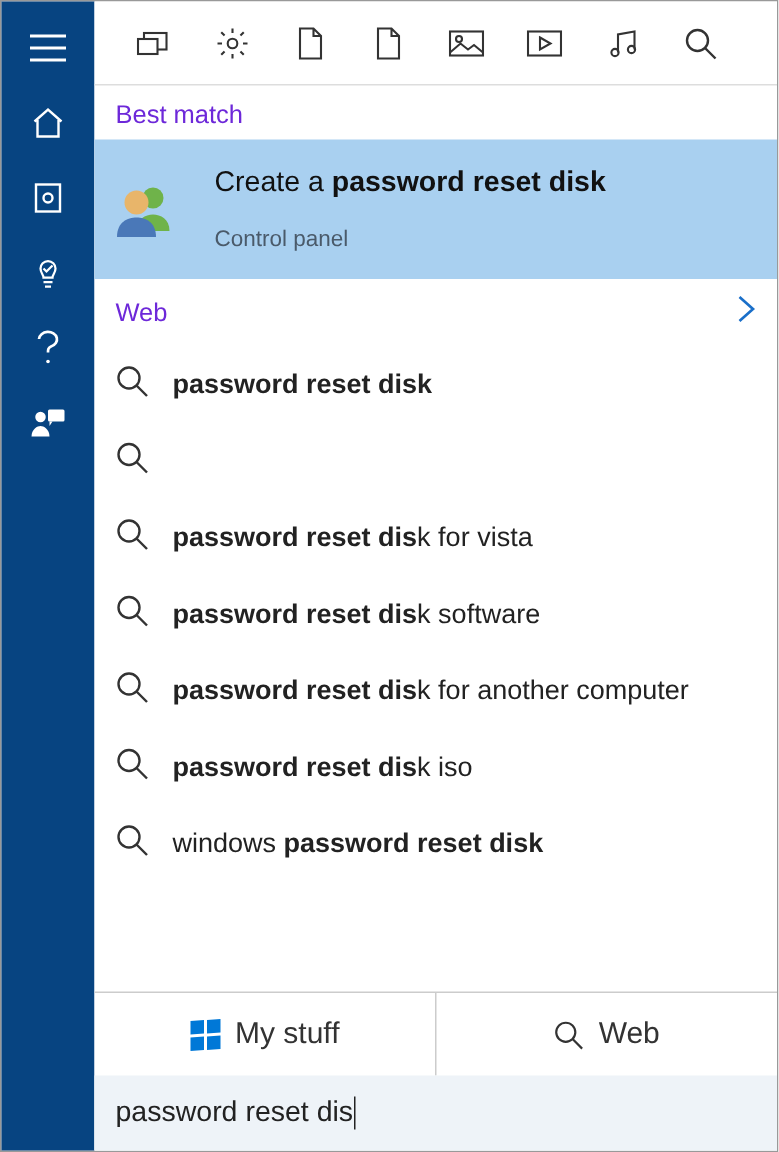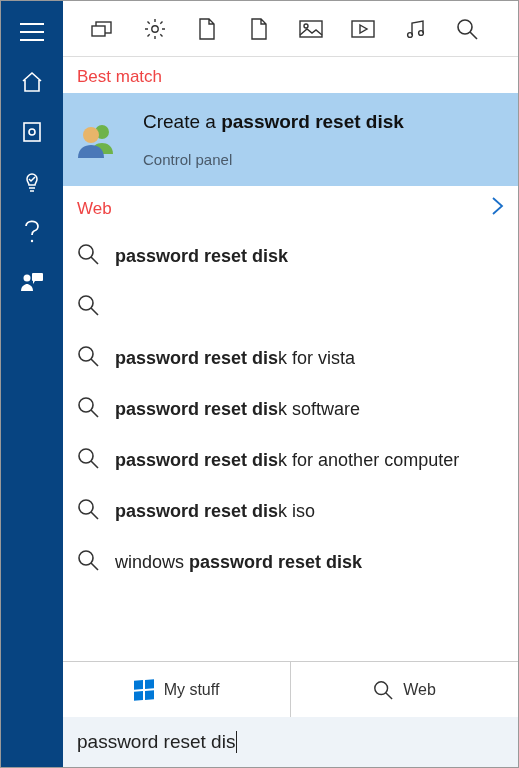--- a/index.html
+++ b/index.html
@@ -56,21 +56,21 @@
     display: flex;
     align-items: center;
     justify-content: center;
     color: #333;
     cursor: pointer;
   }
   .top-icons svg { stroke: #333; fill: none; }
   .section-header {
     padding: 10px 14px 6px 14px;
     font-size: 17px;
-    color: #ef4444;
+    color: #6d28d9;
     display: flex;
     align-items: center;
     justify-content: space-between;
     cursor: pointer;
   }
   .section-header .chev { color: #1a6fc9; }
   .best-match {
     background: #a9d0f0;
     padding: 18px 14px;
     display: flex;
@@ -111,21 +111,21 @@
     display: flex;
     border-top: 1px solid #ccc;
     height: 56px;
   }
   .filter-btn {
     flex: 1;
     display: flex;
     align-items: center;
     justify-content: center;
     gap: 10px;
-    font-size: 16px;
+    font-size: 20px;
     color: #333;
     cursor: pointer;
   }
   .filter-btn + .filter-btn { border-left: 1px solid #ccc; }
   .win-logo {
     width: 20px; height: 20px;
     display: grid;
     grid-template-columns: 1fr 1fr;
     grid-template-rows: 1fr 1fr;
     gap: 2px;

